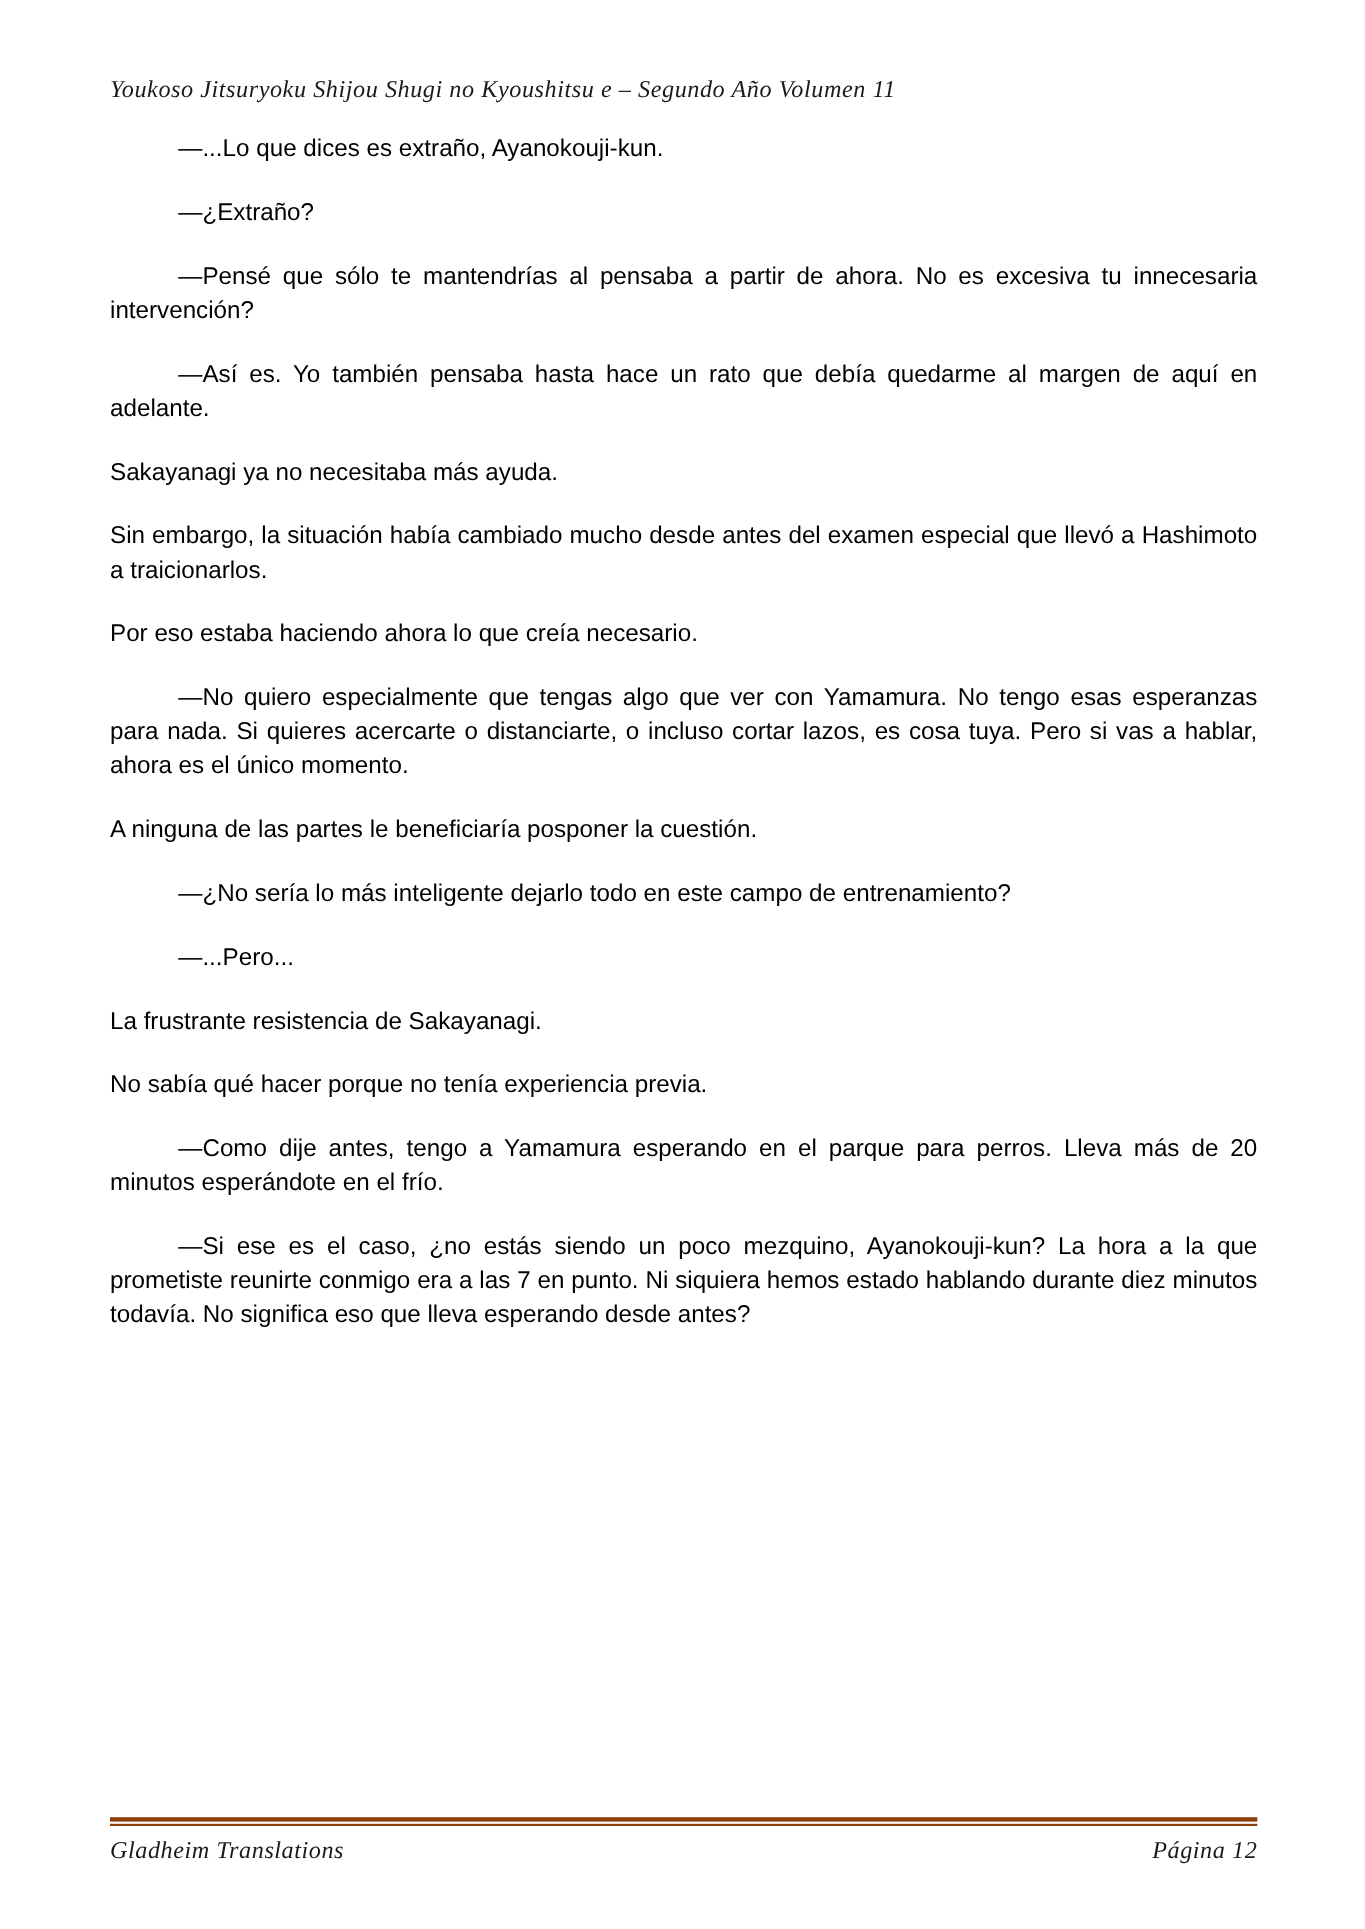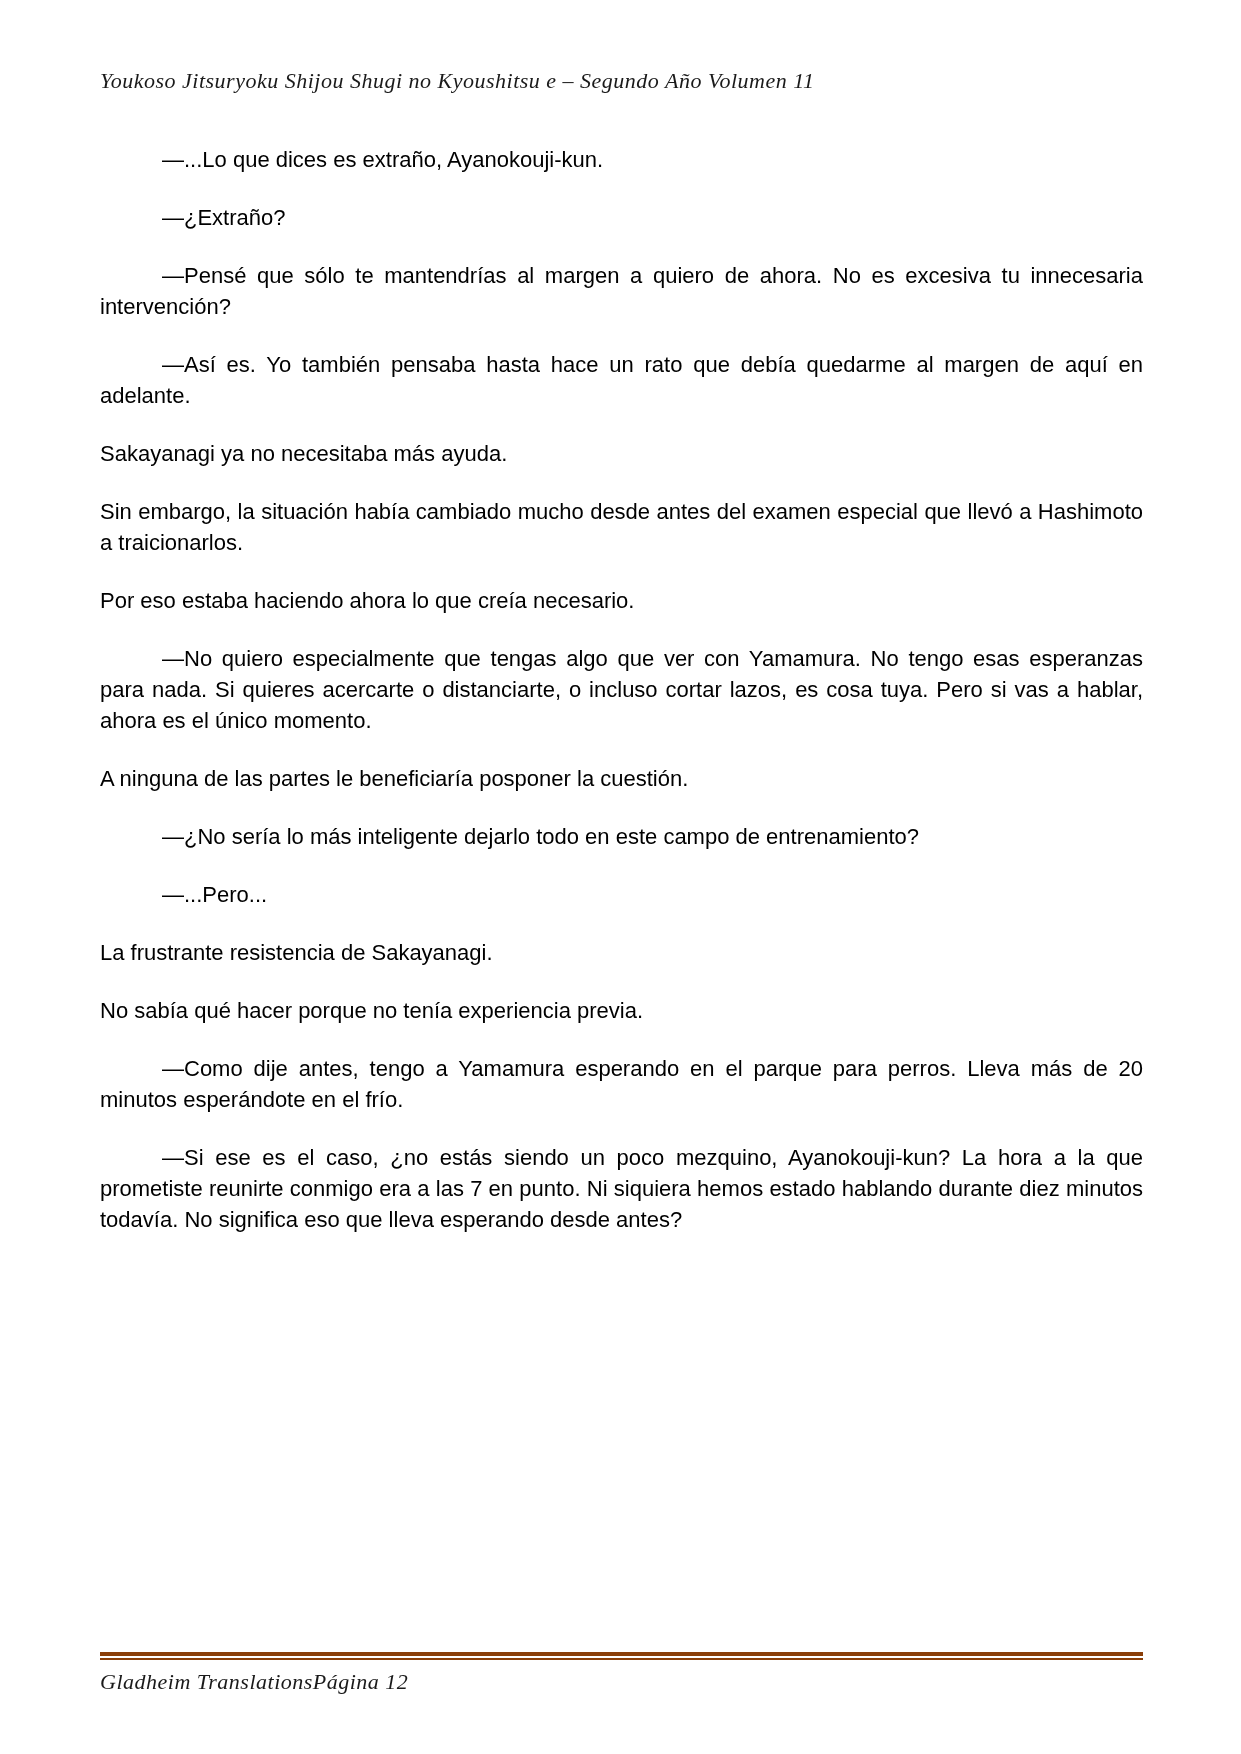--- a/index.html
+++ b/index.html
@@ -23,21 +23,21 @@
     right: 100px;
     font-family: "Liberation Serif", serif;
     font-style: italic;
     font-size: 22px;
     letter-spacing: 0.5px;
     color: #1a1a1a;
     white-space: nowrap;
   }
   .doc-content {
     position: absolute;
-    top: 144px;
+    top: 119px;
     left: 100px;
     right: 98px;
   }
   p.para {
     margin: 0 0 27px 0;
     font-size: 22px;
     line-height: 31px;
     text-align: justify;
     color: #000000;
   }
@@ -51,40 +51,40 @@
     top: 1652px;
   }
   .footer-rule {
     height: 2px;
     border-top: 4px solid #8a3e08;
     border-bottom: 2px solid #8a3e08;
     margin-bottom: 9px;
   }
   .footer-row {
     display: flex;
-    justify-content: flex-start;
+    justify-content: space-between;
     align-items: baseline;
     font-family: "Liberation Serif", serif;
     font-style: italic;
     font-size: 22px;
     letter-spacing: 0.5px;
     color: #1a1a1a;
   }
 </style>
 </head>
 <body>
 
 <div class="page">
 
   <div class="doc-header">Youkoso Jitsuryoku Shijou Shugi no Kyoushitsu e – Segundo Año Volumen 11</div>
 
   <div class="doc-content">
     <p class="para indent">—...Lo que dices es extraño, Ayanokouji-kun.</p>
     <p class="para indent">—¿Extraño?</p>
-    <p class="para indent">—Pensé que sólo te mantendrías al margen a quiero de ahora. No es excesiva tu innecesaria intervención?</p>
+    <p class="para indent">—Pensé que sólo te mantendrías al pensaba a partir de ahora. No es excesiva tu innecesaria intervención?</p>
     <p class="para indent">—Así es. Yo también pensaba hasta hace un rato que debía quedarme al margen de aquí en adelante.</p>
     <p class="para">Sakayanagi ya no necesitaba más ayuda.</p>
     <p class="para">Sin embargo, la situación había cambiado mucho desde antes del examen especial que llevó a Hashimoto a traicionarlos.</p>
     <p class="para">Por eso estaba haciendo ahora lo que creía necesario.</p>
     <p class="para indent">—No quiero especialmente que tengas algo que ver con Yamamura. No tengo esas esperanzas para nada. Si quieres acercarte o distanciarte, o incluso cortar lazos, es cosa tuya. Pero si vas a hablar, ahora es el único momento.</p>
     <p class="para">A ninguna de las partes le beneficiaría posponer la cuestión.</p>
     <p class="para indent">—¿No sería lo más inteligente dejarlo todo en este campo de entrenamiento?</p>
     <p class="para indent">—...Pero...</p>
     <p class="para">La frustrante resistencia de Sakayanagi.</p>
     <p class="para">No sabía qué hacer porque no tenía experiencia previa.</p>

